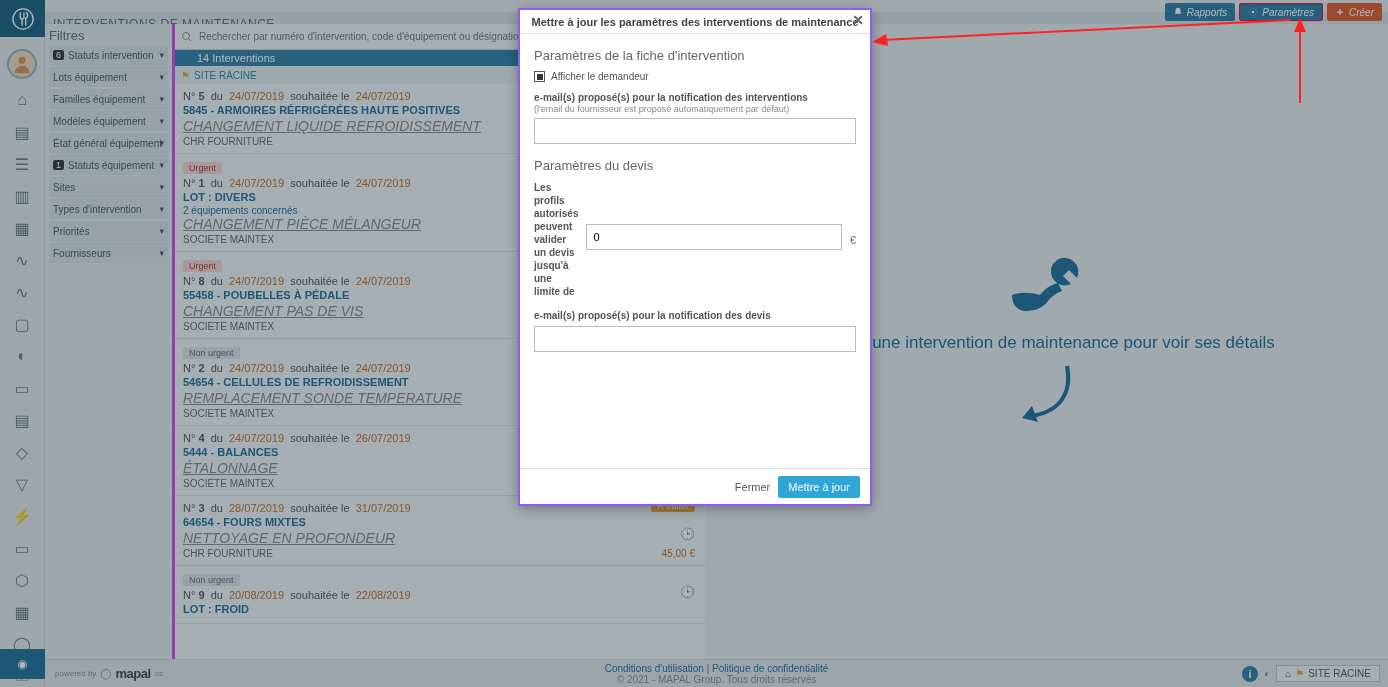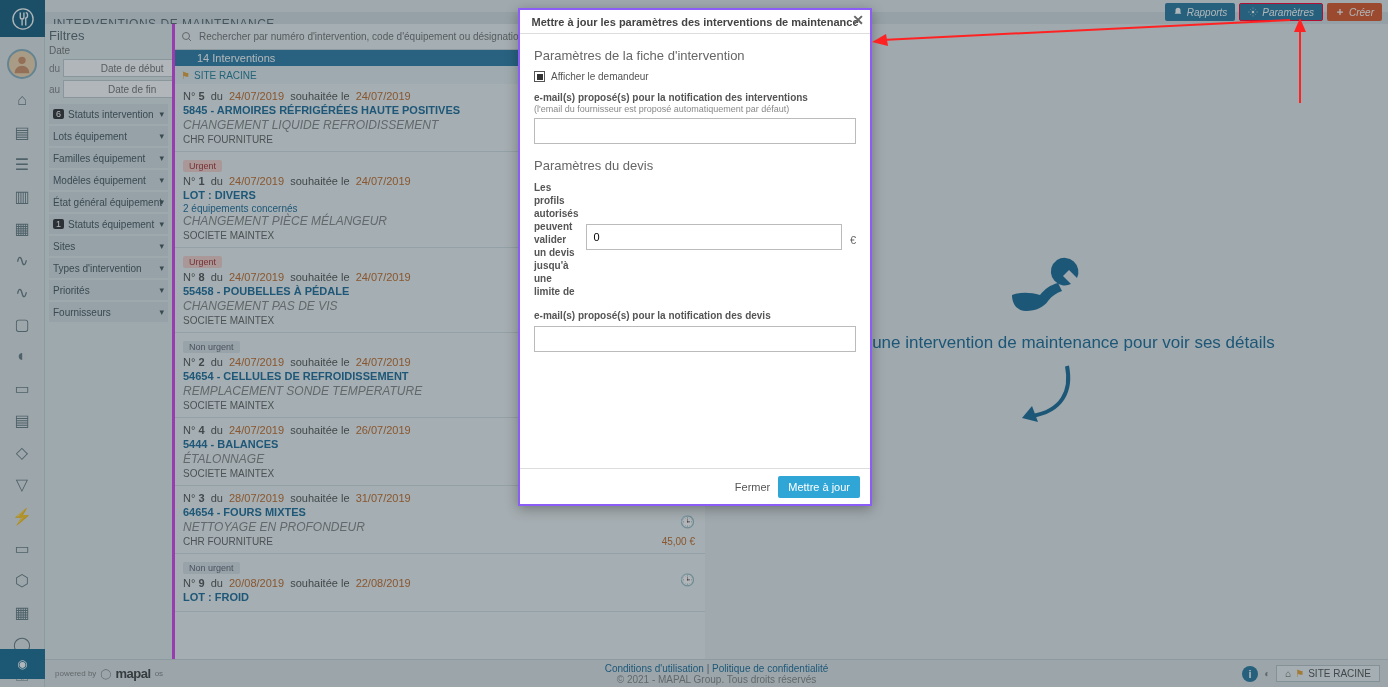--- a/index.html
+++ b/index.html
@@ -45,21 +45,21 @@
   .site-bar .flag{color:#e9a63a;}
   .list{flex:1;overflow-y:auto;}
   .card{border-bottom:1px solid #d3dde0;padding:6px 8px;position:relative;}
   .tag{display:inline-block;padding:1px 6px;font-size:9px;border-radius:2px;margin-bottom:3px;}
   .tag.urgent{background:#f6d2ce;color:#a33;}
   .tag.nonurgent{background:#d9e2e5;color:#667;}
   .card-line1{font-size:11px;color:#555;}
   .card-line1 .num{color:#555;font-weight:bold;}
   .card-line1 .date{color:#c36c2b;}
   .card-title{color:#1f6e9b;font-size:11px;font-weight:bold;margin:2px 0;}
-  .card-desc{font-style:italic;color:#888;font-size:12px;}
+  .card-desc{font-style:italic;color:#888;font-size:14px;text-decoration:underline;}
   .card-supplier{color:#666;font-size:10px;margin-top:2px;}
   .card-price{position:absolute;right:10px;bottom:6px;color:#c36c2b;font-size:10px;}
   .status-chip{position:absolute;right:10px;top:4px;font-size:9px;padding:1px 6px;border-radius:2px;color:#fff;}
   .status-chip.terminee{background:#9aa6aa;}
   .status-chip.attente{background:#4a9a5e;}
   .status-chip.traiter{background:#e9a63a;}
   .clock{position:absolute;right:10px;bottom:24px;color:#999;font-size:12px;}
   
   
   .detail{position:absolute;left:705px;right:0;top:24px;bottom:28px;background:#e6ecee;display:flex;flex-direction:column;align-items:center;justify-content:center;}
@@ -164,33 +164,20 @@
   <div class="hbtn create">
       <svg viewBox="0 0 24 24">
         <path d="M12 5v14M5 12h14" stroke="#fff" stroke-width="3"></path>
       </svg>
       <span>Créer</span>
     </div>
 </div>
 
 <div class="filters">
   <h3>Filtres</h3>
-  <div class="date-sec">
-    <span>Date</span>
-    <div class="date-row">
-      <span class="lbl">du</span>
-      <input placeholder="Date de début" style="">
-
-    </div>
-    <div class="date-row">
-      <span class="lbl">au</span>
-      <input placeholder="Date de fin" style="">
-
-    </div>
-  </div>
   <div id="filter-items">
       <div class="filter-item">
         <span class="badge">6</span>
         <span>Statuts intervention</span>
         <span class="caret">▾</span>
       </div>
       <div class="filter-item">
         <span>Lots équipement</span>
         <span class="caret">▾</span>
       </div>

